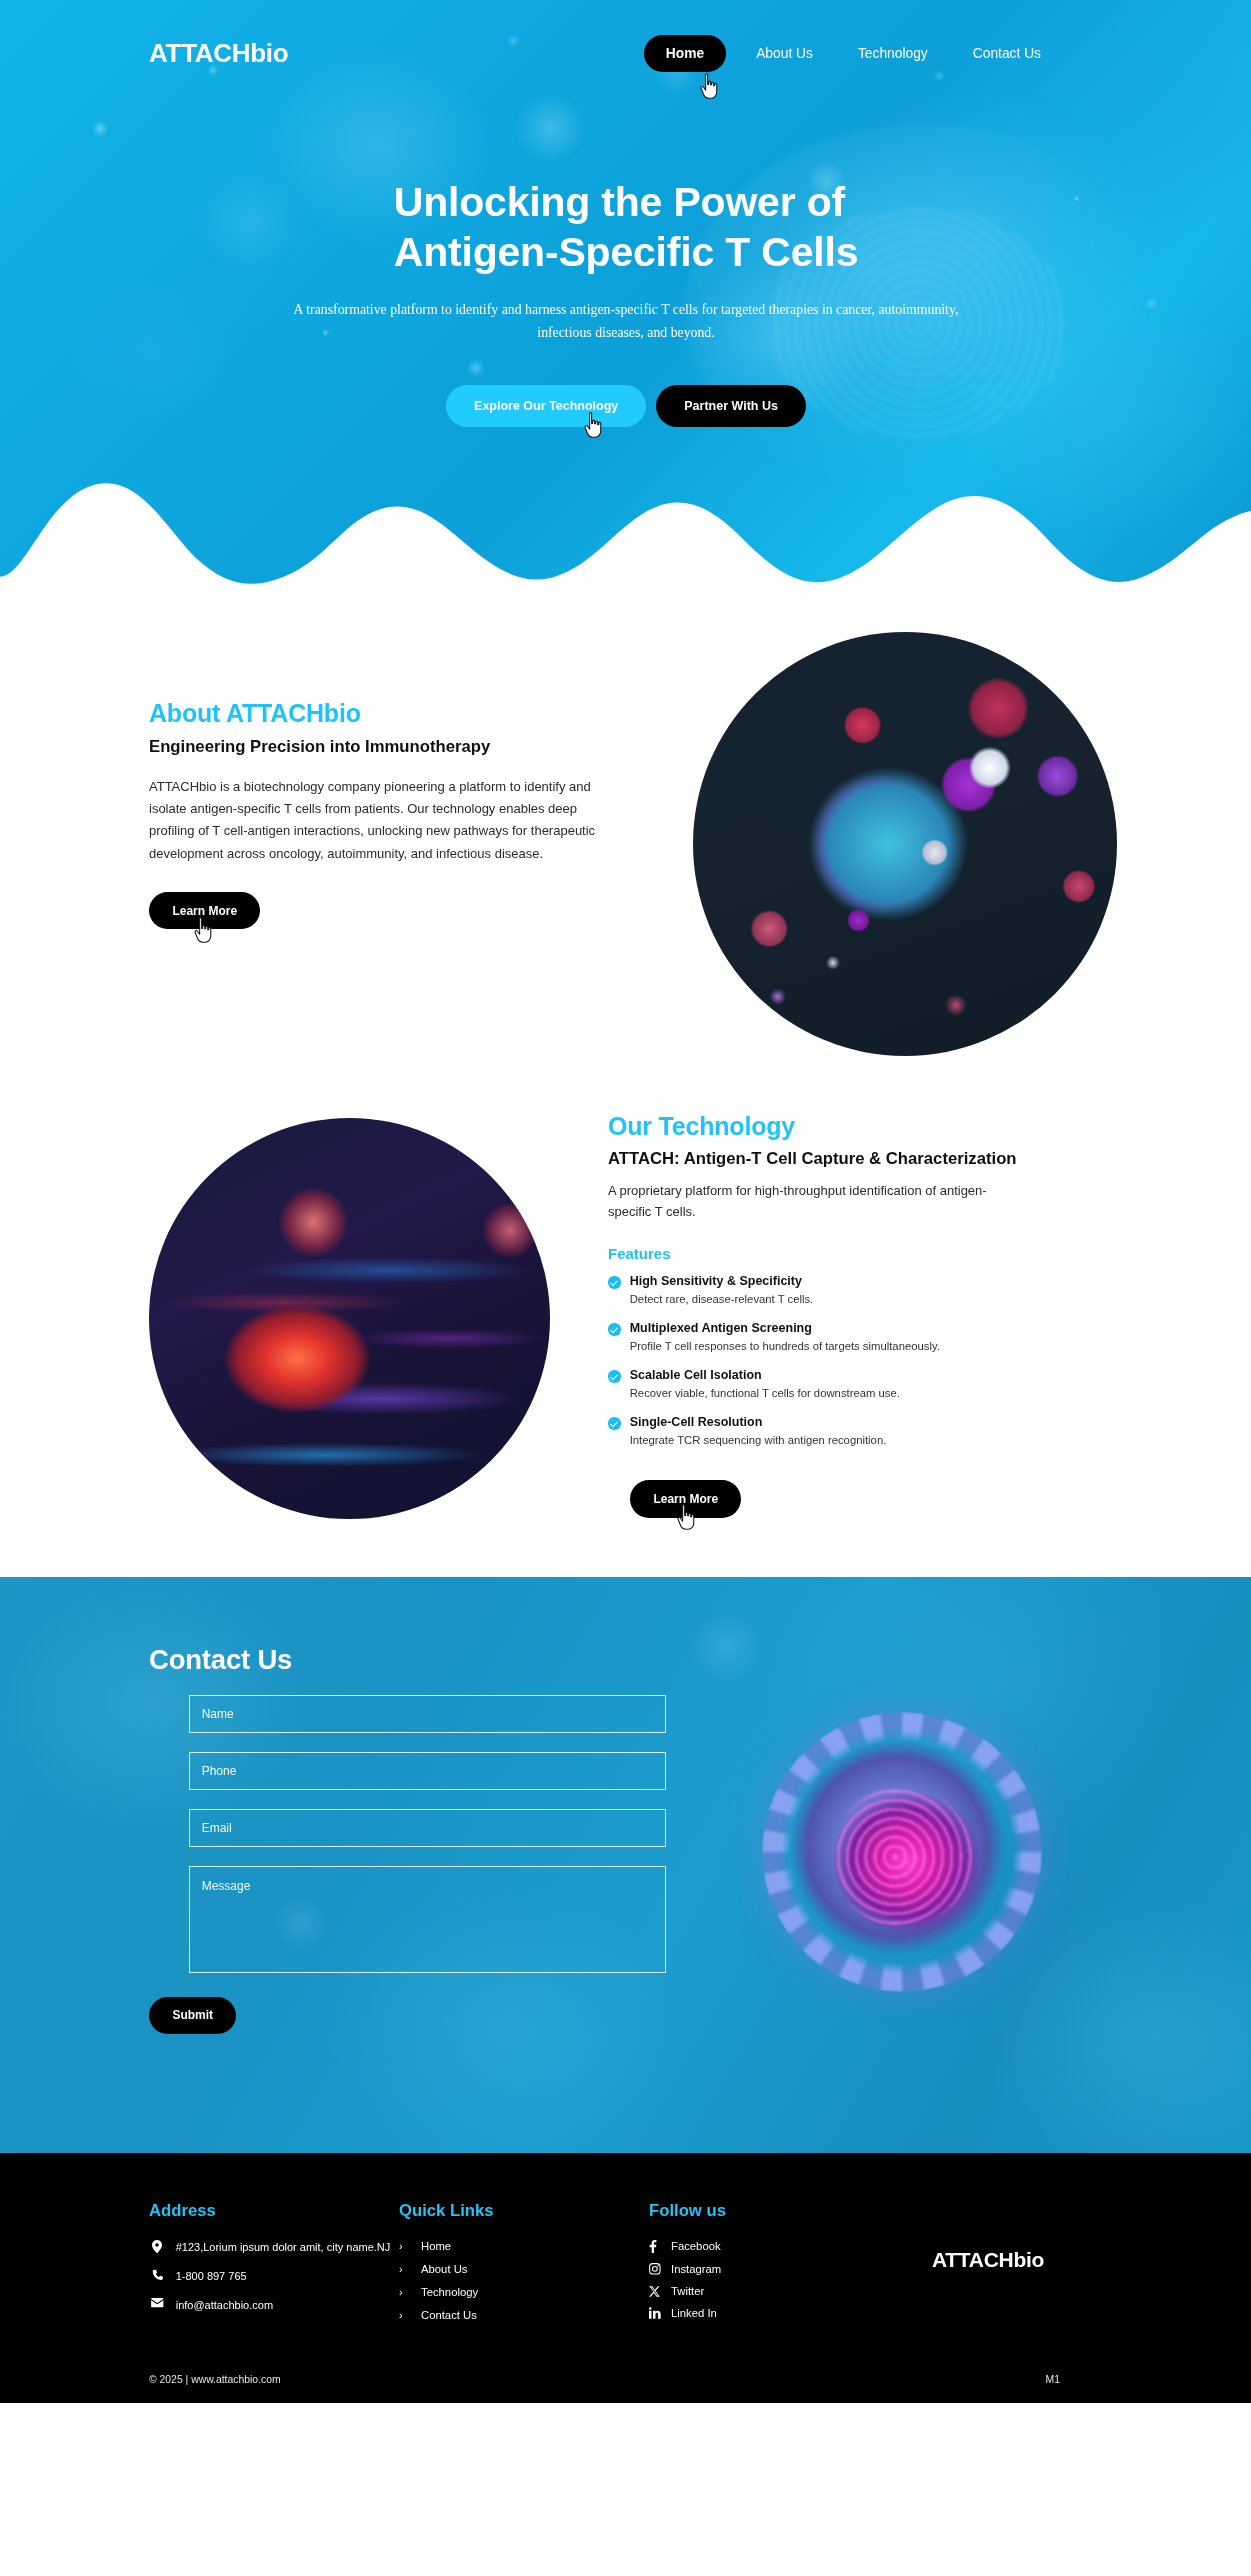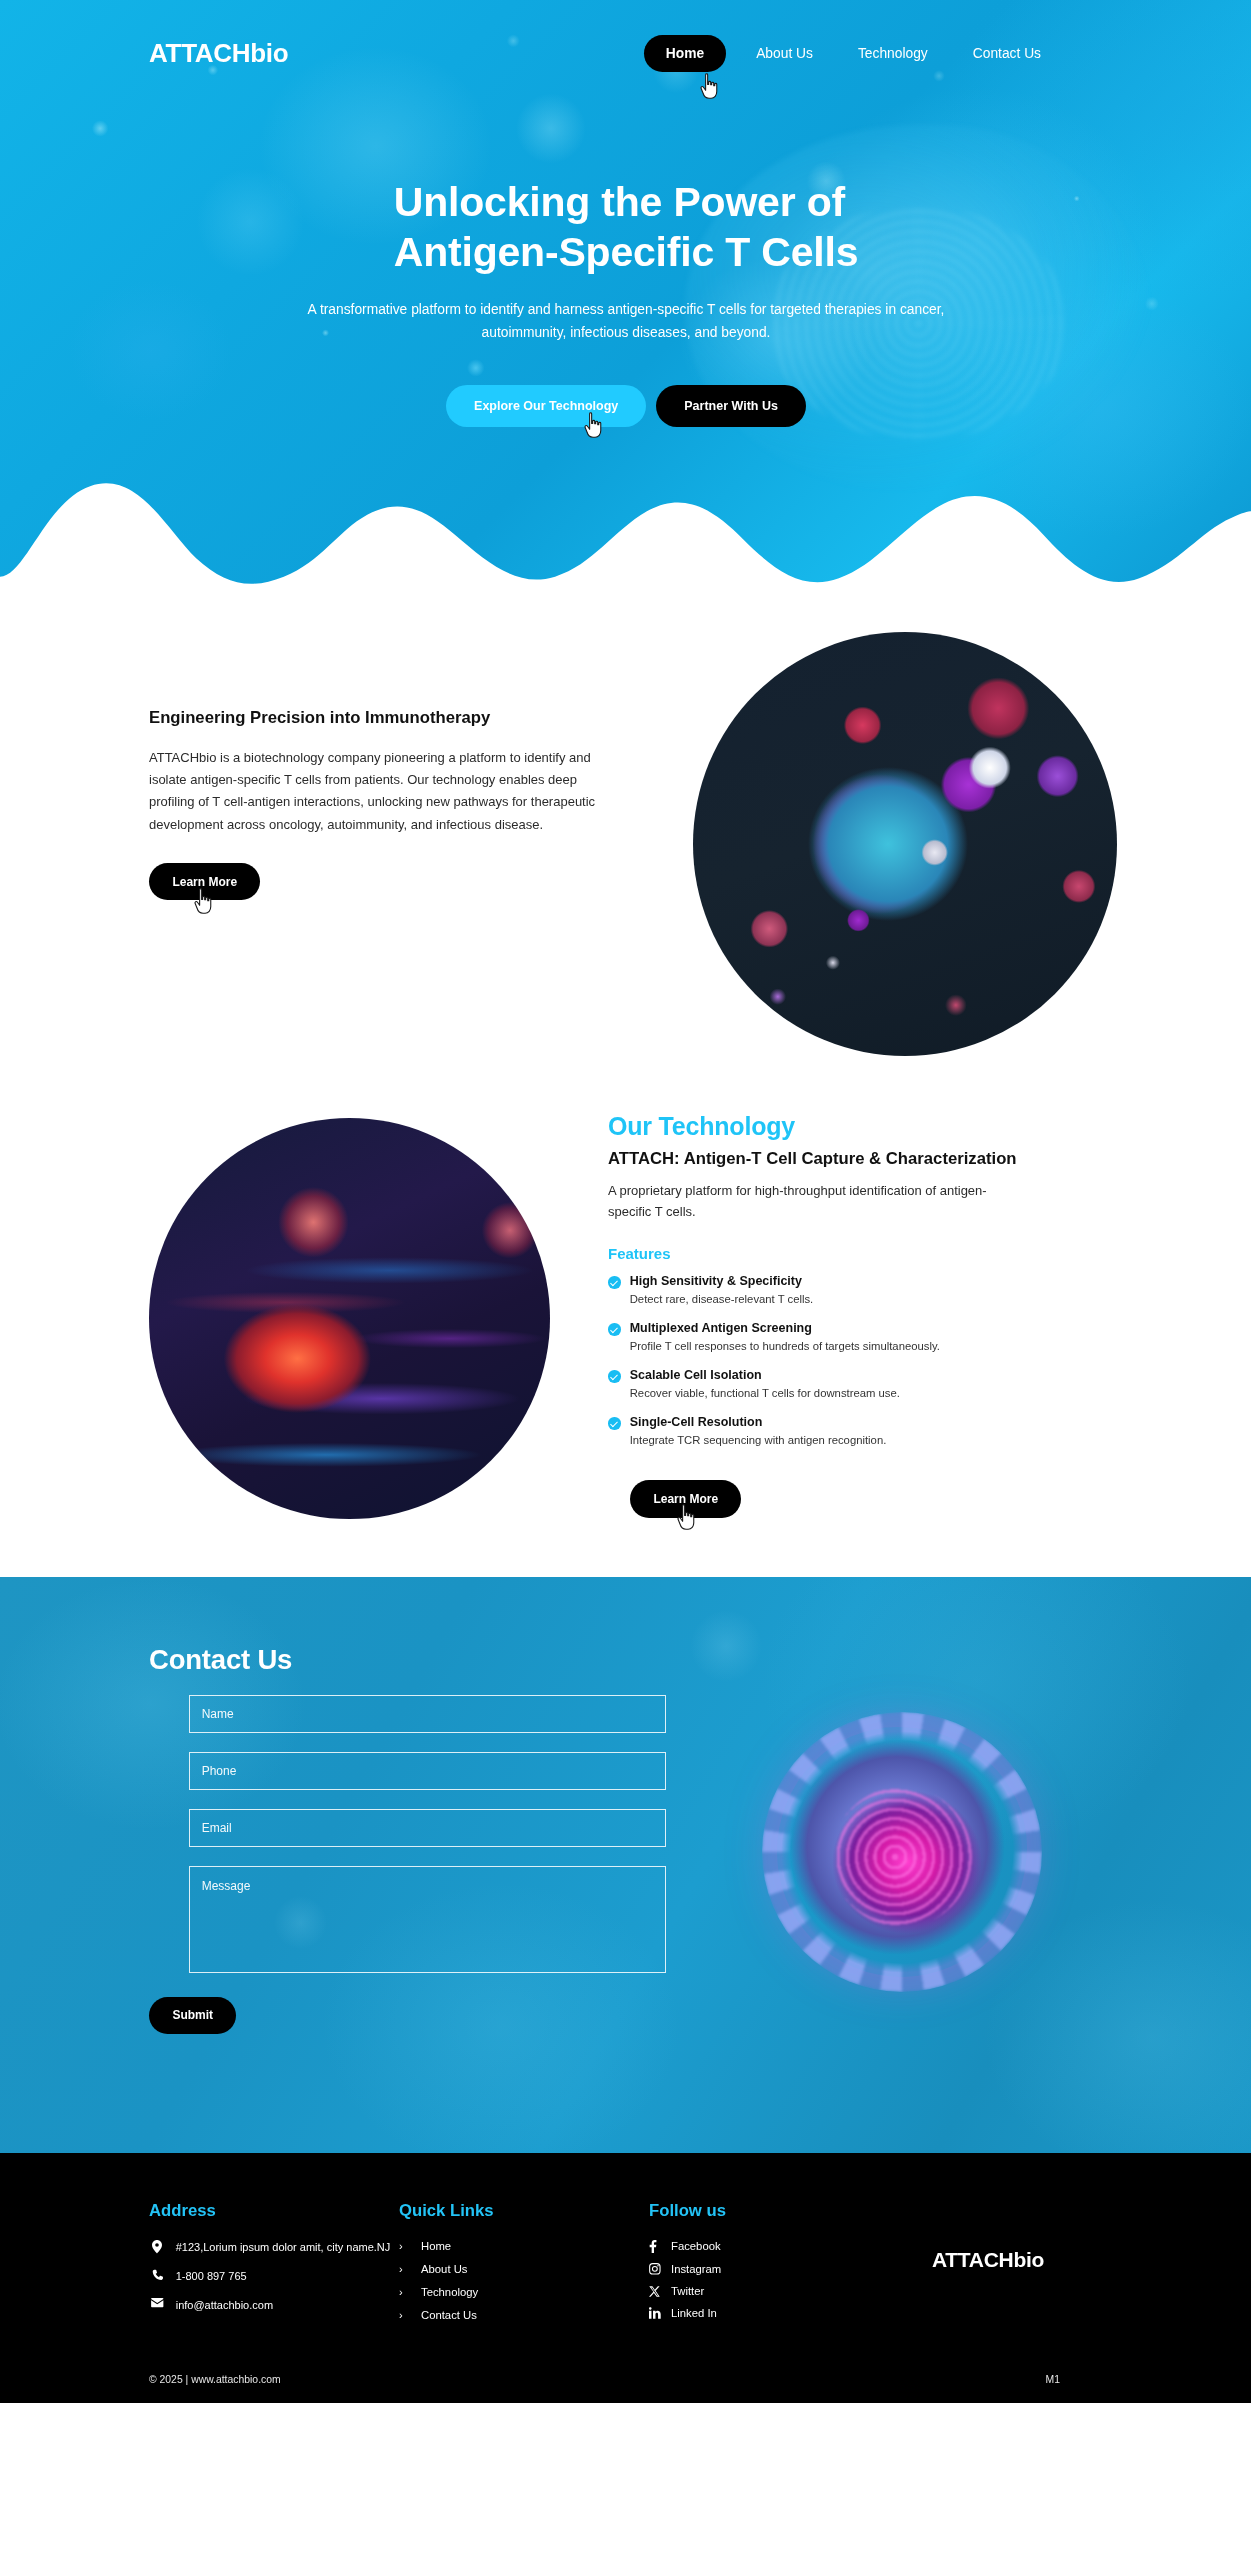--- a/index.html
+++ b/index.html
@@ -102,20 +102,21 @@
     line-height: 1.22;
     letter-spacing: -0.2px;
   }
   .hero-sub {
     margin-top: 22px;
     color: #ffffff;
     font-size: 13.8px;
     line-height: 1.65;
     text-align: center;
     max-width: 701px;
+    font-family: Liberation Serif, serif;
   }
   .hero-btns { margin-top: 40px; display: flex; gap: 10px; }
   .btn {
     border: none; cursor: pointer;
     font-family: "Liberation Sans", sans-serif;
     font-weight: 700;
     font-size: 12.5px;
     border-radius: 25px;
     padding: 14px 28px;
     white-space: nowrap;
@@ -372,20 +373,21 @@
       <path fill="#ffffff" d="M0,150 C30,150 55,60 108,42 C165,22 200,95 235,128 C270,160 300,166 340,150
         C385,132 405,95 440,76 C480,55 510,70 545,100 C585,134 620,164 665,150
         C710,136 735,95 775,72 C820,47 855,70 890,105 C925,140 960,168 1005,152
         C1050,136 1080,92 1125,66 C1175,38 1215,62 1250,100 C1285,138 1320,168 1365,152
         C1410,136 1440,95 1475,80 C1488,74 1495,72 1500,72 L1500,160 L0,160 Z"></path>
     </svg>
   </section>
 
   <section class="about">
     <div class="about-left">
+      <div class="eyebrow">About ATTACHbio</div>
       <div class="sub-head">Engineering Precision into Immunotherapy</div>
       <p class="body-text">ATTACHbio is a biotechnology company pioneering a platform to identify and isolate antigen-specific T cells from patients. Our technology enables deep profiling of T cell-antigen interactions, unlocking new pathways for therapeutic development across oncology, autoimmunity, and infectious disease.</p>
       <div class="about-btn-wrap">
         <button class="btn btn-dark btn-sm">Learn More</button>
         <svg class="cursor" style="left:43px; top:25px;" viewBox="0 0 26 32">
           <path d="M9 2 C9 0.6 11.4 0.6 11.4 2 L11.4 13.5 L12.6 13.5 L12.6 11 C12.6 9.6 15 9.6 15 11 L15 14 L16.2 14 L16.2 12 C16.2 10.6 18.6 10.6 18.6 12 L18.6 15 L19.8 15 L19.8 13.4 C19.8 12 22.2 12 22.2 13.4 L22.2 22 C22.2 26.5 19.5 30 15.5 30 L13 30 C9.5 30 7 27.5 6 24 L3.6 18 C3 16.4 5.2 15.2 6.2 16.6 L9 20.5 Z" fill="#ffffff" stroke="#1a1a1a" stroke-width="1.3" stroke-linejoin="round"></path>
         </svg>
       </div>
     </div>
 

